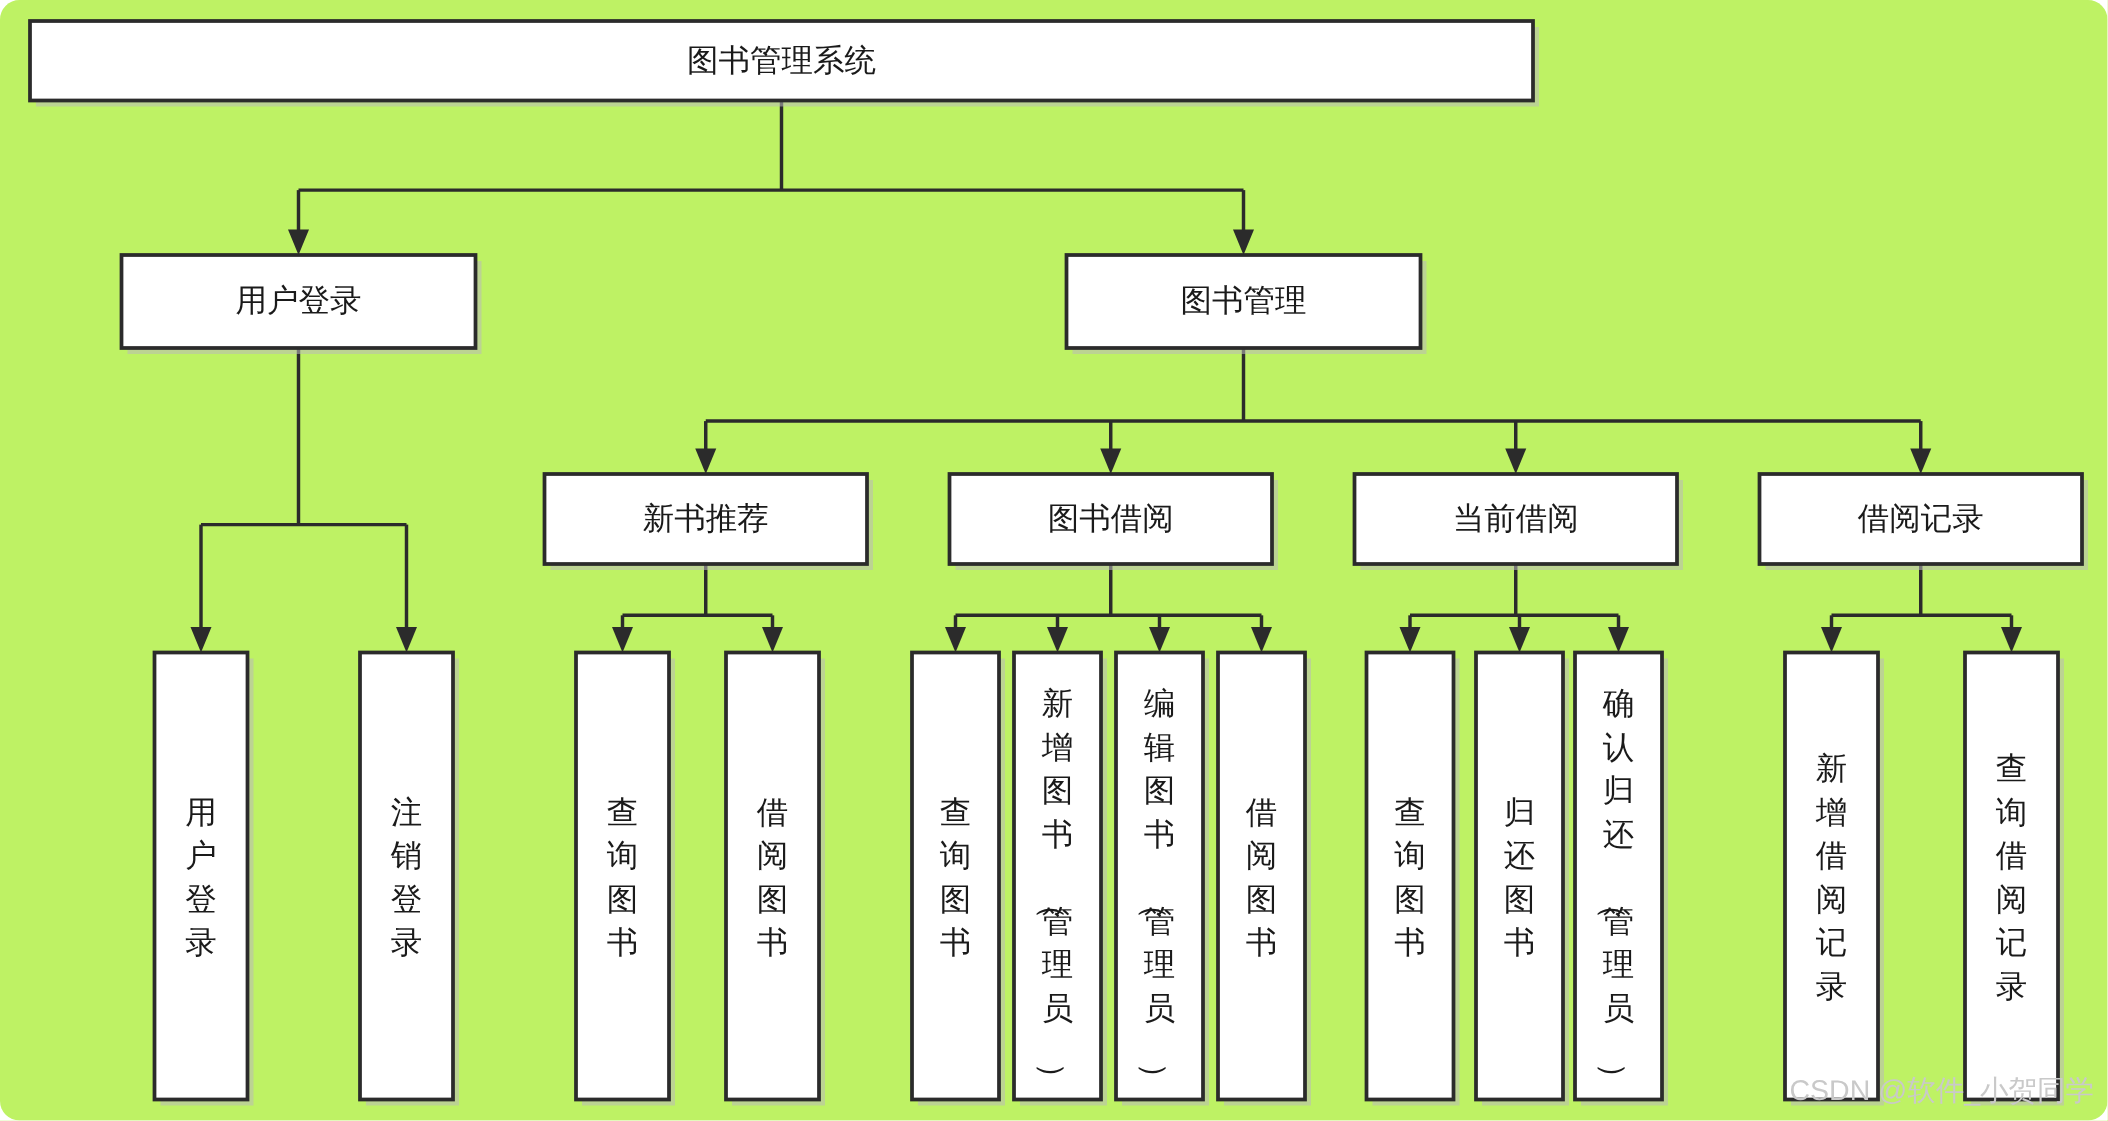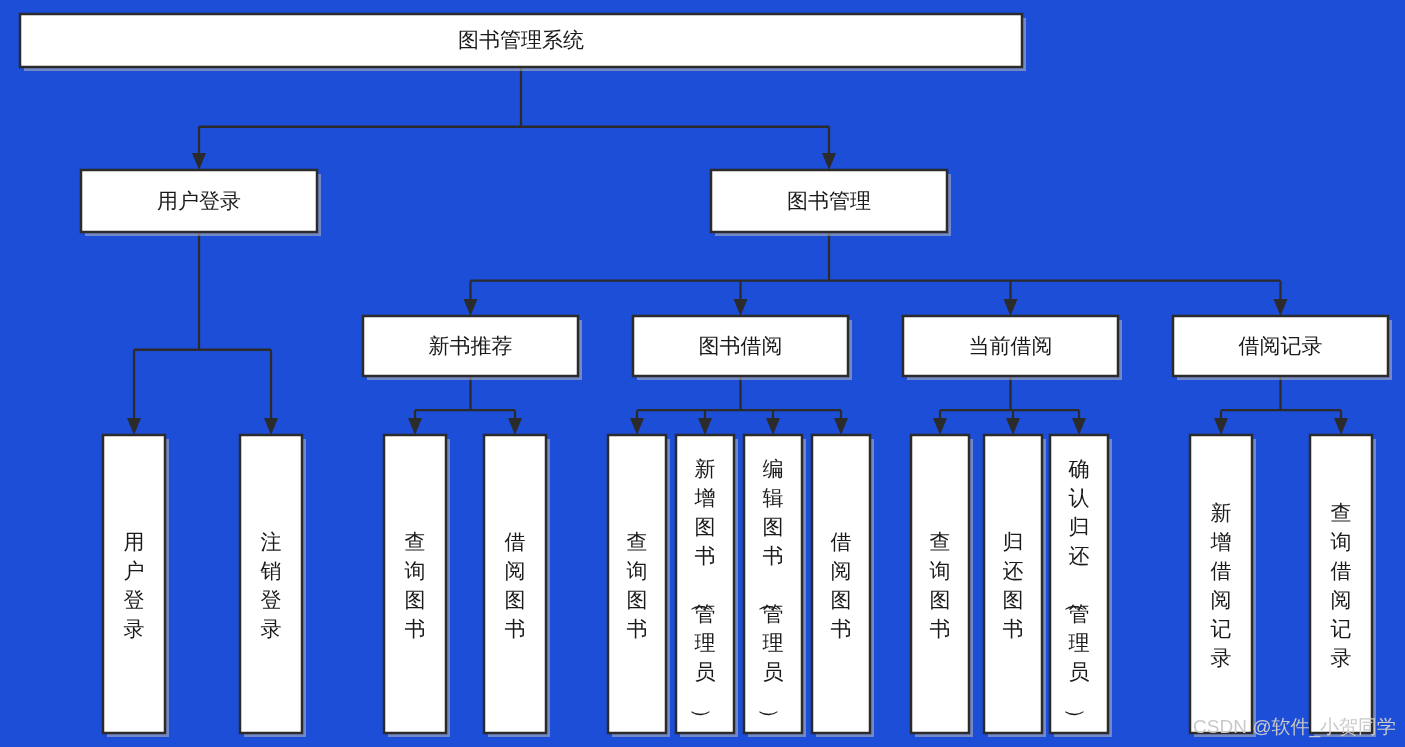--- a/index.html
+++ b/index.html
@@ -10,21 +10,22 @@
   body {
     width: 1405px;
     height: 747px;
     font-family: "Liberation Sans", "DejaVu Sans", sans-serif;
     overflow: hidden;
   }
   #diagram-root {
     position: relative;
     width: 1405px;
     height: 747px;
-    background: #1d4ed8;
+    background: #bef264;
+    border-radius: 13px;
   }
   svg#flow-svg {
     position: absolute;
     left: 0;
     top: 0;
     width: 1405px;
     height: 747px;
     display: block;
   }
   .node-box {

